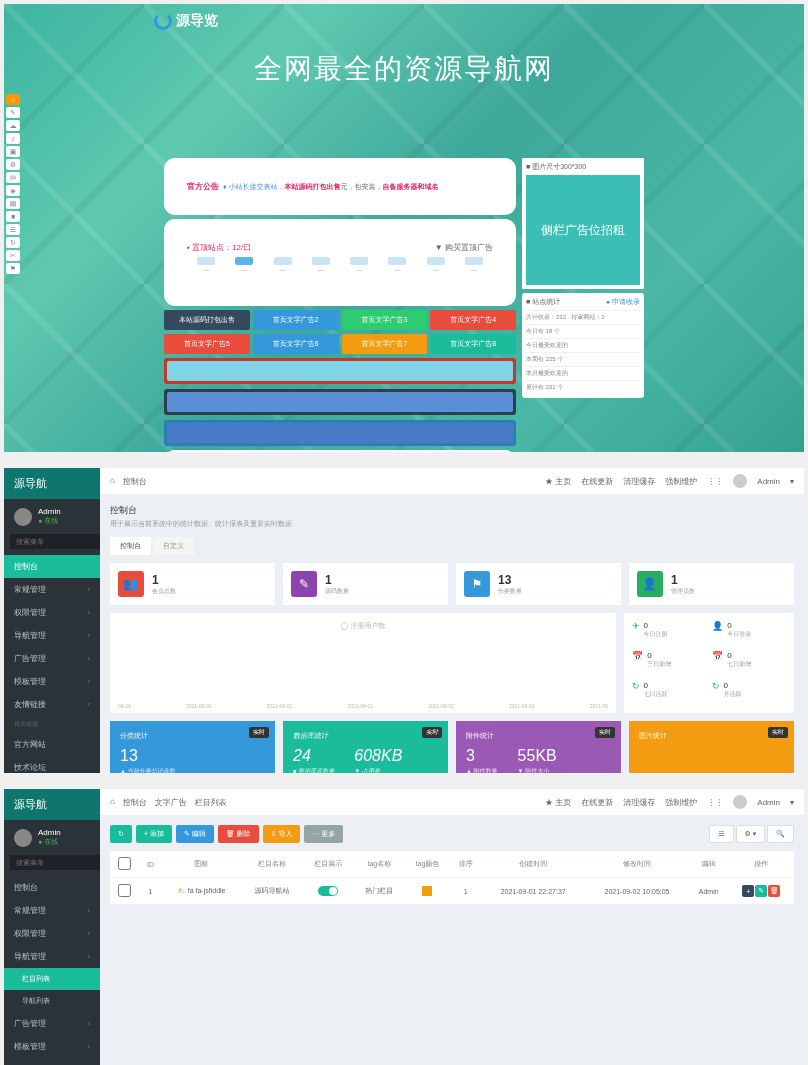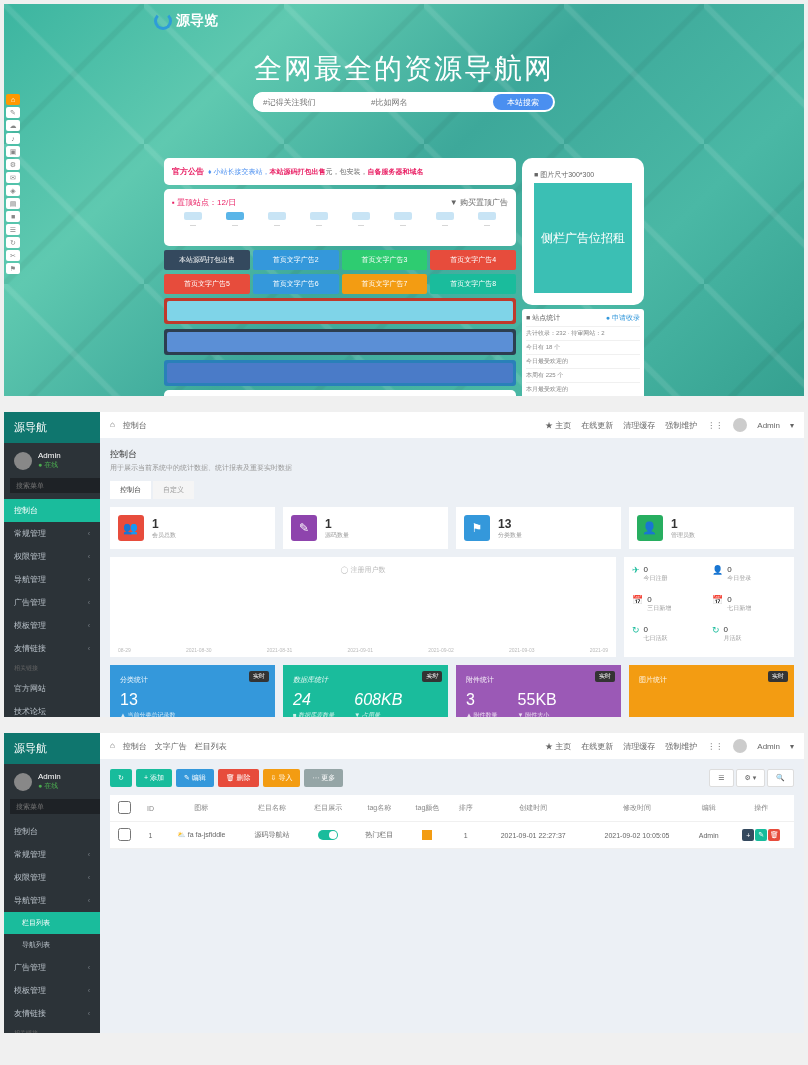--- a/index.html
+++ b/index.html
@@ -1,58 +1,58 @@
 <!DOCTYPE html>
 <html><head>
 <meta charset="utf-8">
 <style>
 *{margin:0;padding:0;box-sizing:border-box;font-family:-apple-system,"Microsoft YaHei",sans-serif}
 body{background:#f0f0f0;padding:4px}
 .screenshot{background:#fff;margin-bottom:16px;position:relative;overflow:hidden}
 
 
-.s1{height:392px;background:linear-gradient(135deg,#3cb5a0 0%,#5fc9b0 25%,#3da89a 50%,#4ab8a5 75%,#35a090 100%);position:relative}
+.s1{height:448px;background:linear-gradient(135deg,#3cb5a0 0%,#5fc9b0 25%,#3da89a 50%,#4ab8a5 75%,#35a090 100%);position:relative}
 .s1::before{content:"";position:absolute;inset:0;background:
   linear-gradient(45deg,transparent 48%,rgba(255,255,255,.1) 49%,rgba(255,255,255,.1) 51%,transparent 52%),
   linear-gradient(-45deg,transparent 48%,rgba(0,0,0,.05) 49%,rgba(0,0,0,.05) 51%,transparent 52%);
   background-size:140px 140px}
 .s1-nav{position:absolute;top:8px;left:150px;right:0;display:flex;align-items:center;color:#fff;font-size:9px;gap:18px}
 .s1-logo{display:flex;align-items:center;gap:4px;font-size:14px;font-weight:600}
 .s1-logo-circle{width:18px;height:18px;border:3px solid #2e9cd8;border-radius:50%;border-top-color:transparent}
 .s1-navlinks{display:flex;gap:14px;margin-left:auto;margin-right:150px}
 .s1-navlinks span{opacity:.9}
 .s1-title{position:absolute;top:46px;left:0;right:0;text-align:center;color:#fff;font-size:28px;font-weight:500;letter-spacing:2px}
 .s1-search{position:absolute;top:88px;left:50%;transform:translateX(-50%);display:flex;background:#fff;border-radius:18px;overflow:hidden;width:302px;height:20px}
 .s1-search input{flex:1;border:0;padding:0 10px;font-size:8px;outline:0}
 .s1-search button{background:#4a8ff0;color:#fff;border:0;padding:0 14px;font-size:8px;border-radius:14px;margin:2px}
 .s1-sidericons{position:absolute;left:2px;top:90px;width:14px;display:flex;flex-direction:column;gap:2px}
 .s1-sidericons div{width:14px;height:11px;background:#fff;border-radius:2px;font-size:7px;text-align:center;line-height:11px;color:#888}
 .s1-sidericons div:first-child{background:#ff9800;color:#fff}
 .s1-main{position:absolute;top:154px;left:160px;right:160px;bottom:0;display:flex;gap:6px}
 .s1-left{flex:1;display:flex;flex-direction:column;gap:4px}
 .s1-right{width:122px;display:flex;flex-direction:column;gap:4px}
-.s1-card{background:#fff;border-radius:5px;padding:8px;font-size:8px}
+.s1-card{background:#fff;border-radius:11px;padding:23px;font-size:8px}
 .s1-notice{display:flex;gap:4px;align-items:center}
 .s1-notice .tag{color:#e91e63;font-weight:600}
 .s1-notice .txt{color:#666;font-size:7px}
 .s1-notice .txt b{color:#e91e63}
 .s1-notice .txt .blue{color:#4a8ff0}
 .s1-recs{display:flex;justify-content:space-between;align-items:center;color:#666}
 .s1-recs .red{color:#e91e63}
 .s1-iconrow{display:flex;justify-content:space-around;padding:4px 0}
 .s1-iconrow div{width:26px;height:22px;display:flex;flex-direction:column;align-items:center;gap:2px}
 .s1-iconrow .ico{width:18px;height:14px;background:#c8e4f5;border-radius:2px}
 .s1-iconrow .ico.active{background:#5ab5e8}
 .s1-iconrow .lbl{font-size:6px;color:#999}
 .s1-btns{display:flex;gap:3px}
 .s1-btns button{flex:1;border:0;color:#fff;font-size:7px;padding:5px 0;border-radius:2px}
 .s1-slides{display:flex;flex-direction:column;gap:5px}
 .s1-slide{height:26px;border-radius:3px;padding:3px}
 .s1-slide-inner{height:100%;border-radius:2px}
-.s1-imgbox{background:#fff;padding:12px;border-radius:10px;font-size:7px;color:#666}
+.s1-imgbox{background:#fff;padding:4px;border-radius:1px;font-size:7px;color:#666}
 .s1-imgbox .hdr{margin-bottom:3px}
 .s1-imgbox .img{height:110px;background:#3bbfb4;display:flex;align-items:center;justify-content:center;color:#fff;font-size:12px}
 .s1-stats{background:#fff;border-radius:3px;padding:4px;font-size:7px;color:#666}
 .s1-stats .hdr{display:flex;justify-content:space-between;margin-bottom:3px}
 .s1-stats .row{font-size:6px;padding:2px 0;border-top:1px solid #f0f0f0;color:#888}
 
 
 .admin{height:305px;display:flex;background:#fff;position:relative}
 .admin-side{width:96px;background:#2c3338;color:#b8c0c8;font-size:8px;display:flex;flex-direction:column}
 .admin-brand{background:#0f766e;padding:8px 10px;color:#fff;font-size:11px}
@@ -121,24 +121,20 @@
 <body>
 
 <div class="screenshot s1">
   <div class="s1-nav">
     <div class="s1-logo">
       <div class="s1-logo-circle"></div>
       <span>源导览</span>
     </div>
   </div>
   <div class="s1-title">全网最全的资源导航网</div>
-  <div class="s1-search">
-    <input placeholder="#记得关注我们                         #比如网名" style="">
-    <button>本站搜索</button>
-  </div>
   <div class="s1-sidericons">
     <div>⌂</div>
       <div>✎</div>
       <div>☁</div>
       <div>♪</div>
       <div>▣</div>
       <div>⚙</div>
       <div>✉</div>
       <div>◈</div>
       <div>▤</div>

